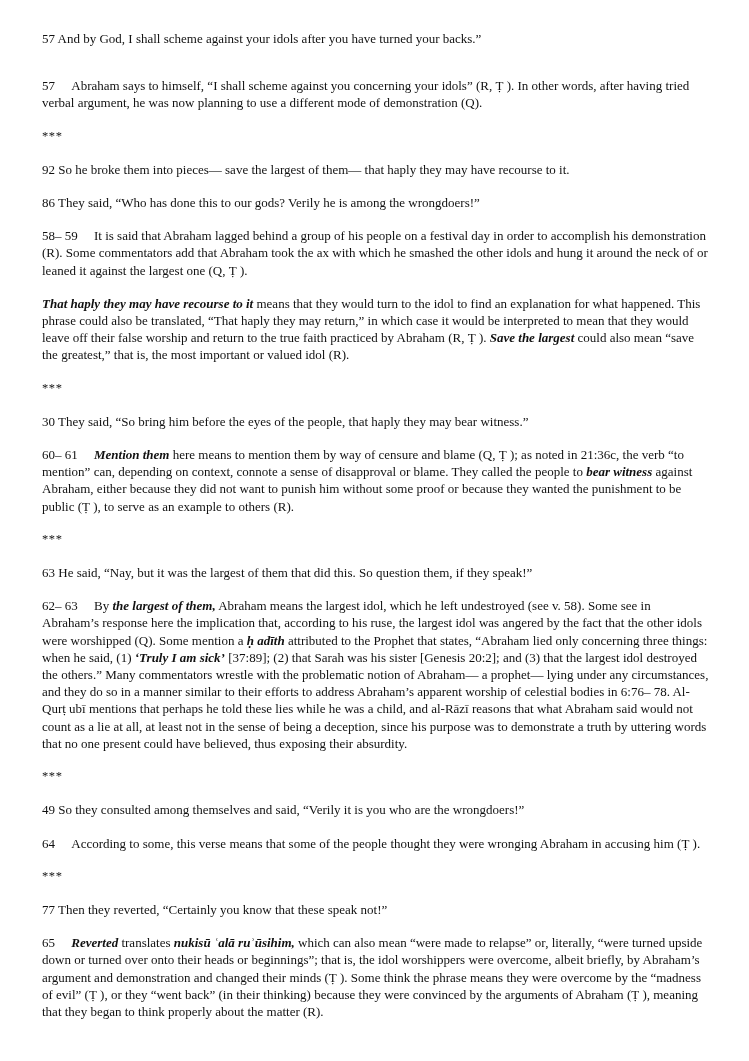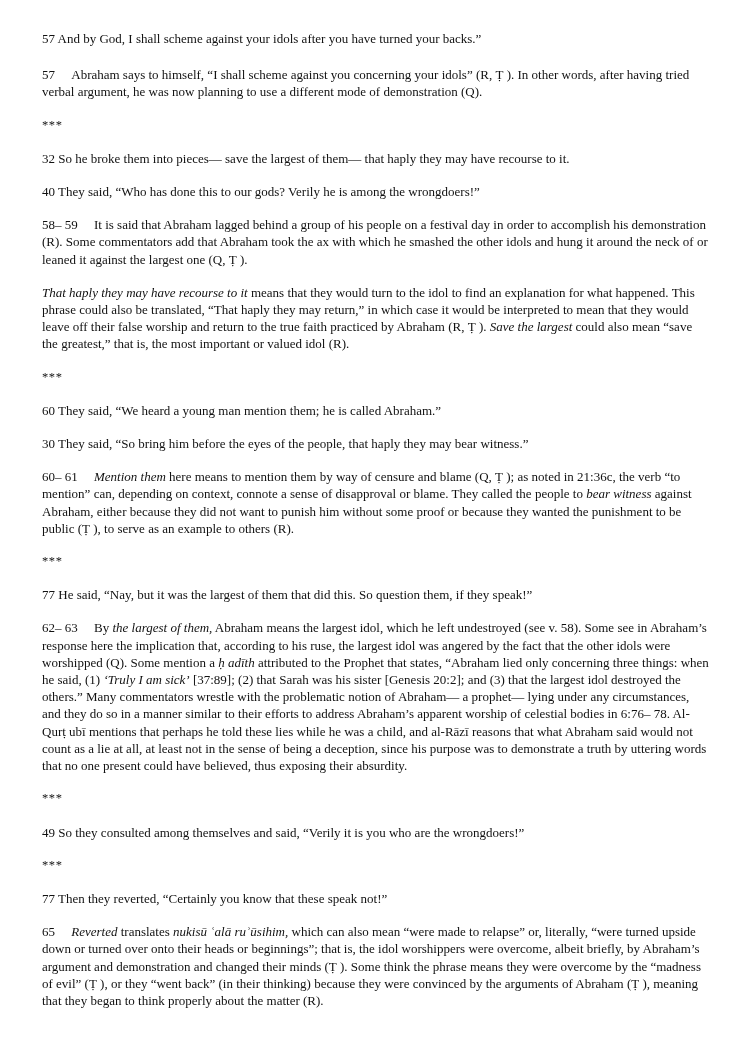--- a/index.html
+++ b/index.html
@@ -44,74 +44,76 @@
     
     white-space: pre;
     text-align: center;
   }
   
   .sep {
     margin: 0 0 16px 0;
     letter-spacing: 0.6px;
     font-size: 12.5px;
   }
-  i, em { font-style: italic; }
+  i, em { font-style: italic; font-weight: bold; }
   
-  .sp-lg { margin-bottom: 19px; }
+  .sp-lg { margin-bottom: 30px; }
   .sp-md { margin-bottom: 16px; }
 </style>
 </head>
 <body>
 
 <div class="page">
   <div class="doc-body">
 
     <p class="verse sp-lg">57 And by God, I shall scheme against your idols after you have turned your backs.”</p>
 
     <p class="commentary sp-md">
       <span class="vnum">57&nbsp;&nbsp;&nbsp;&nbsp;&nbsp;</span>Abraham says to himself, “I shall scheme against you concerning your idols” (R, Ṭ ). In other words, after having tried verbal argument, he was now planning to use a different mode of demonstration (Q).
     </p>
 
     <p class="sep sp-md">***</p>
 
-    <p class="verse sp-md">32 So he broke them into pieces— save the largest of them— that haply they may have recourse to it.</p>
+    <p class="verse sp-md">92 So he broke them into pieces— save the largest of them— that haply they may have recourse to it.</p>
 
-    <p class="verse sp-md">40 They said, “Who has done this to our gods? Verily he is among the wrongdoers!”</p>
+    <p class="verse sp-md">86 They said, “Who has done this to our gods? Verily he is among the wrongdoers!”</p>
 
     <p class="commentary sp-md">
       <span class="vnum">58–&nbsp;59&nbsp;&nbsp;&nbsp;&nbsp;&nbsp;</span>It is said that Abraham lagged behind a group of his people on a festival day in order to accomplish his demonstration (R). Some commentators add that Abraham took the ax with which he smashed the other idols and hung it around the neck of or leaned it against the largest one (Q, Ṭ ).
     </p>
 
     <p class="commentary sp-md">
       <i>That haply they may have recourse to it</i> means that they would turn to the idol to find an explanation for what happened. This phrase could also be translated, “That haply they may return,” in which case it would be interpreted to mean that they would leave off their false worship and return to the true faith practiced by Abraham (R, Ṭ ). <i>Save the largest</i> could also mean “save the greatest,” that is, the most important or valued idol (R).
     </p>
 
     <p class="sep sp-md">***</p>
 
-    <p class="verse sp-md">60 They said, “We heard a young man mention them; he is called Abraham.”</p>
 
     <p class="verse sp-md">30 They said, “So bring him before the eyes of the people, that haply they may bear witness.”</p>
 
     <p class="commentary sp-md">
       <span class="vnum">60–&nbsp;61&nbsp;&nbsp;&nbsp;&nbsp;&nbsp;</span><i>Mention them</i> here means to mention them by way of censure and blame (Q, Ṭ ); as noted in 21:36c, the verb “to mention” can, depending on context, connote a sense of disapproval or blame. They called the people to <i>bear witness</i> against Abraham, either because they did not want to punish him without some proof or because they wanted the punishment to be public (Ṭ ), to serve as an example to others (R).
     </p>
 
     <p class="sep sp-md">***</p>
 
 
-    <p class="verse sp-md">77 He said, “Nay, but it was the largest of them that did this. So question them, if they speak!”</p>
+    <p class="verse sp-md">63 He said, “Nay, but it was the largest of them that did this. So question them, if they speak!”</p>
 
     <p class="commentary sp-md">
       <span class="vnum">62–&nbsp;63&nbsp;&nbsp;&nbsp;&nbsp;&nbsp;</span>By <i>the largest of them,</i> Abraham means the largest idol, which he left undestroyed (see v. 58). Some see in Abraham’s response here the implication that, according to his ruse, the largest idol was angered by the fact that the other idols were worshipped (Q). Some mention a <i>ḥ adīth</i> attributed to the Prophet that states, “Abraham lied only concerning three things: when he said, (1) <i>‘Truly I am sick’</i> [37:89]; (2) that Sarah was his sister [Genesis 20:2]; and (3) that the largest idol destroyed the others.” Many commentators wrestle with the problematic notion of Abraham— a prophet— lying under any circumstances, and they do so in a manner similar to their efforts to address Abraham’s apparent worship of celestial bodies in 6:76– 78. Al-Qurṭ ubī mentions that perhaps he told these lies while he was a child, and al-Rāzī reasons that what Abraham said would not count as a lie at all, at least not in the sense of being a deception, since his purpose was to demonstrate a truth by uttering words that no one present could have believed, thus exposing their absurdity.
     </p>
 
     <p class="sep sp-md">***</p>
 
     <p class="verse sp-md">49 So they consulted among themselves and said, “Verily it is you who are the wrongdoers!”</p>
 
+    <p class="commentary sp-md">
+      <span class="vnum">64&nbsp;&nbsp;&nbsp;&nbsp;&nbsp;</span>According to some, this verse means that some of the people thought they were wronging Abraham in accusing him (Ṭ ).
+    </p>
 
     <p class="sep sp-md">***</p>
 
     <p class="verse sp-md">77 Then they reverted, “Certainly you know that these speak not!”</p>
 
     <p class="commentary sp-md">
       <span class="vnum">65&nbsp;&nbsp;&nbsp;&nbsp;&nbsp;</span><i>Reverted</i> translates <i>nukisū ʿalā ruʾūsihim,</i> which can also mean “were made to relapse” or, literally, “were turned upside down or turned over onto their heads or beginnings”; that is, the idol worshippers were overcome, albeit briefly, by Abraham’s argument and demonstration and changed their minds (Ṭ ). Some think the phrase means they were overcome by the “madness of evil” (Ṭ ), or they “went back” (in their thinking) because they were convinced by the arguments of Abraham (Ṭ ), meaning that they began to think properly about the matter (R).
     </p>
 
   </div>

